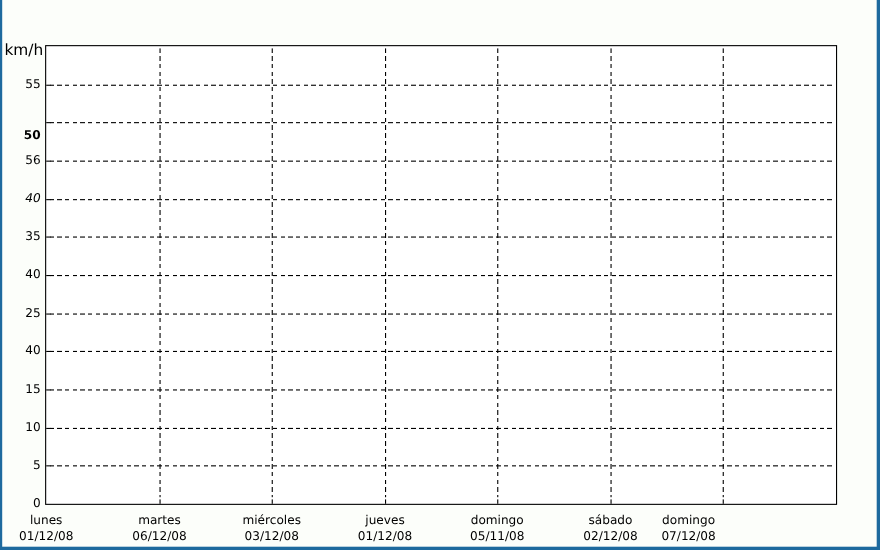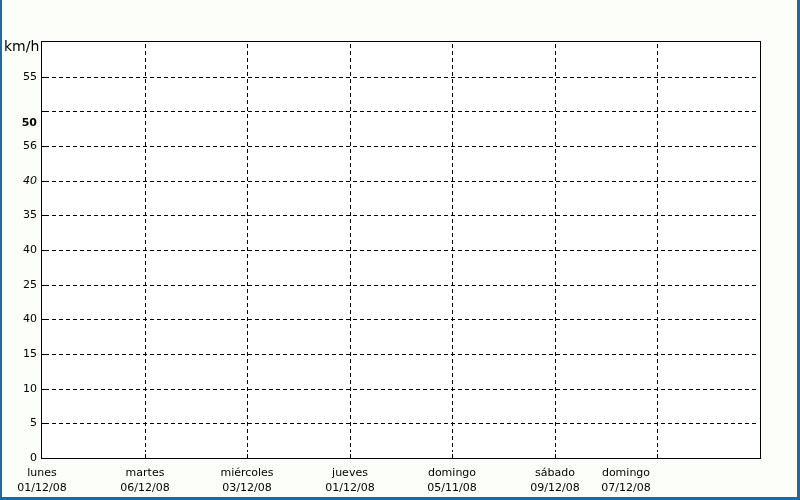--- a/index.html
+++ b/index.html
@@ -105,21 +105,21 @@
         <div class="xlab" style="left: 296px;">
           <div class="">jueves</div>
           <div class="">01/12/08</div>
         </div>
         <div class="xlab" style="left: 398px;">
           <div class="">domingo</div>
           <div class="">05/11/08</div>
         </div>
         <div class="xlab" style="left: 501px;">
           <div class="">sábado</div>
-          <div class="">09/12/08</div>
+          <div class="">02/12/08</div>
         </div>
         <div class="xlab" style="left: 572px;">
           <div class="">domingo</div>
           <div class="">07/12/08</div>
         </div>
       </div>
   </div>
 </div>
 
 </body></html>

